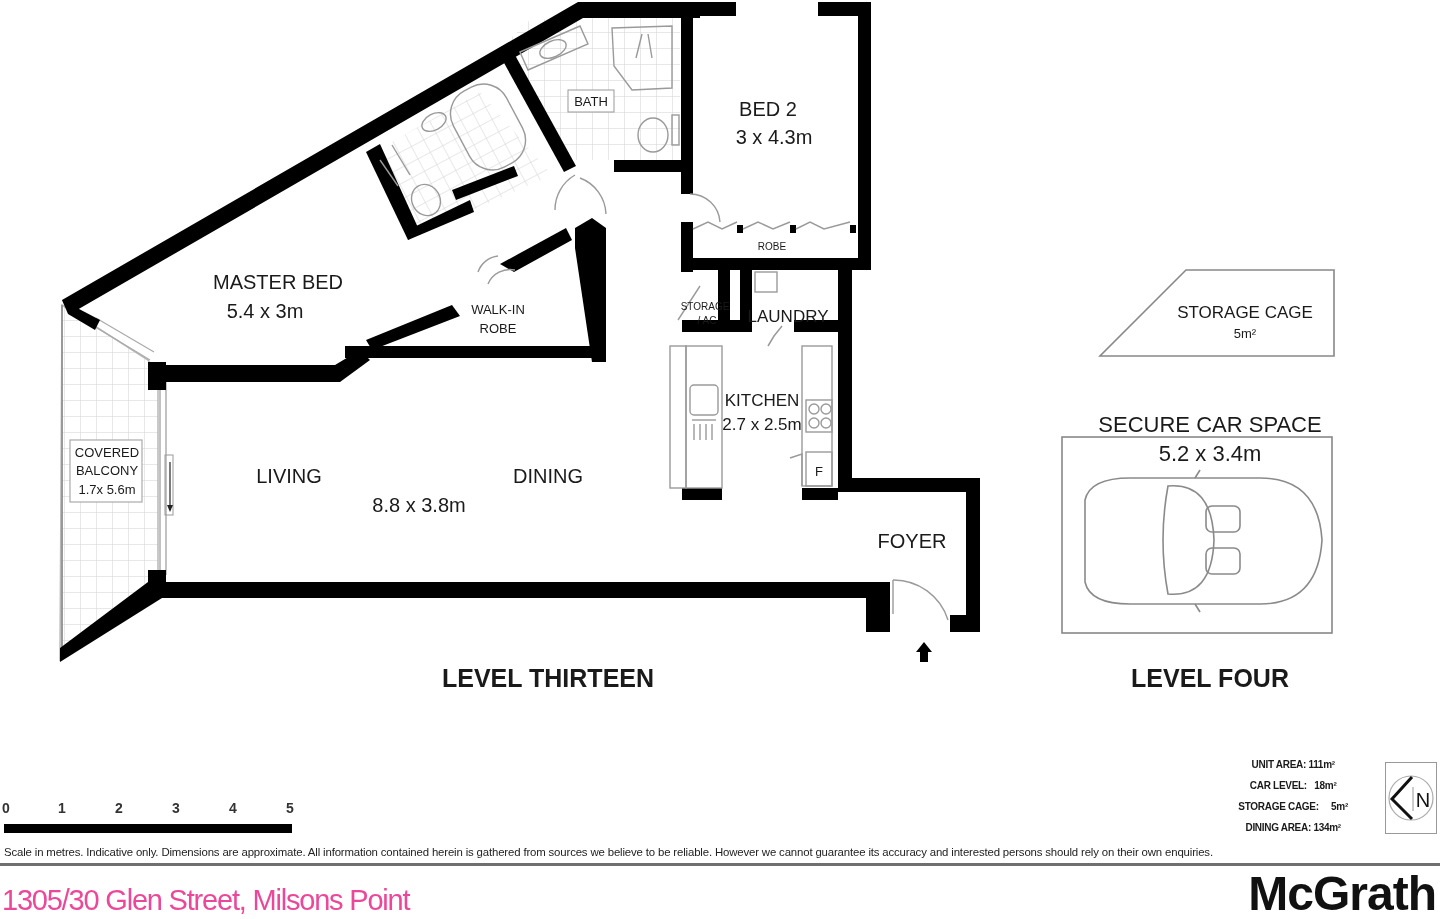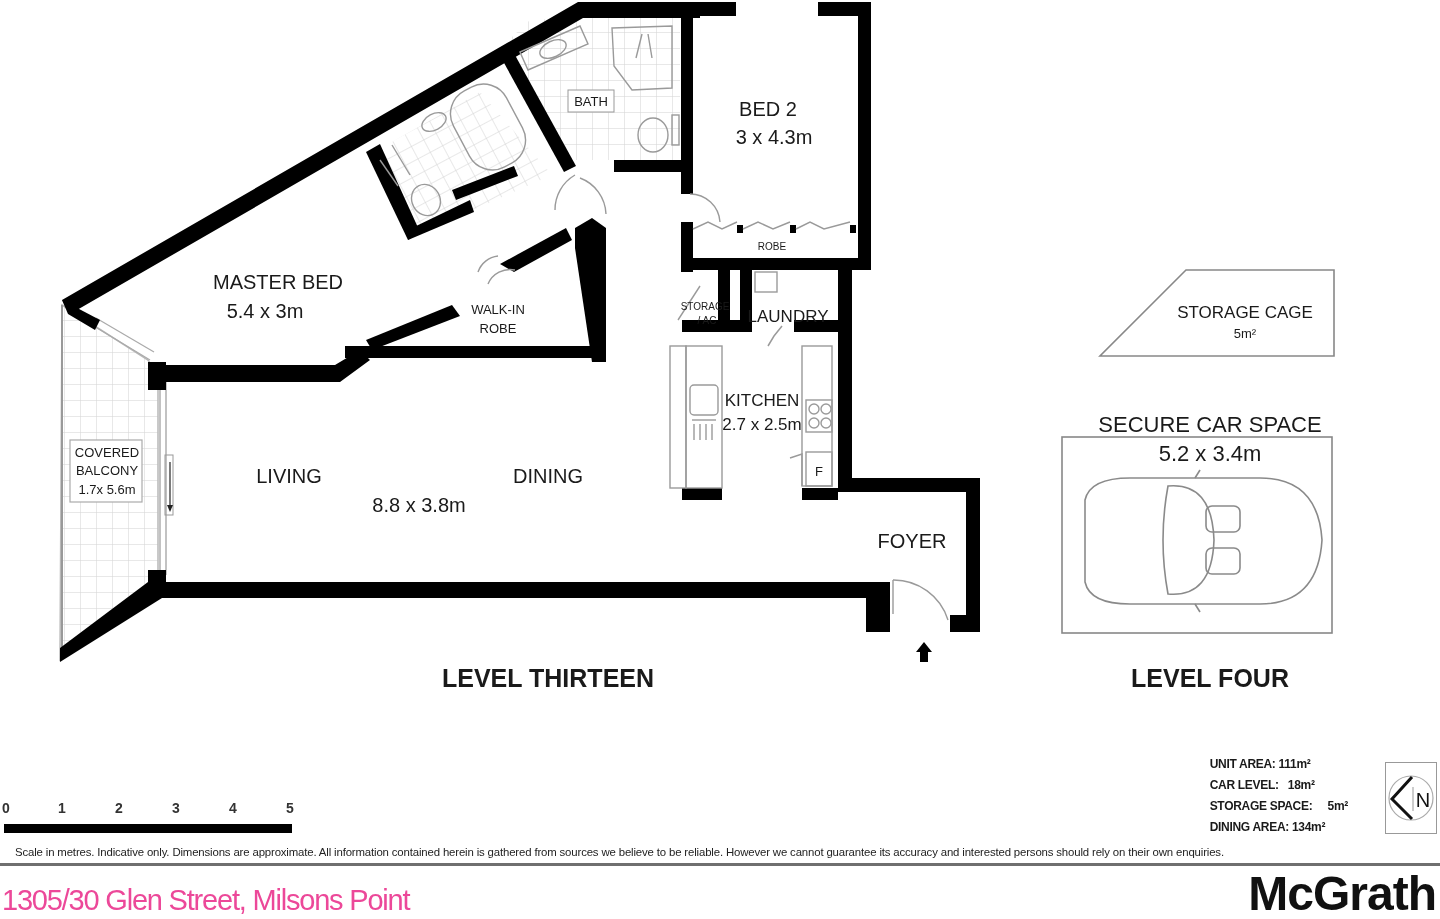--- a/index.html
+++ b/index.html
@@ -8,23 +8,23 @@
   .lbl { font-family: "Liberation Sans", sans-serif; fill: #1a1a1a; text-anchor: middle; }
   .lbl-big { font-size: 20px; }
   .lbl-med { font-size: 17px; }
   .lbl-sm { font-size: 13px; }
   .lbl-xs { font-size: 10px; }
   .lbl-level { font-size: 25px; font-weight: bold; }
   .wall { fill: #000; stroke: none; }
   .fixture { stroke: #9a9a9a; fill: none; stroke-width: 1.4; }
   .tile { stroke: #d2d2d2; stroke-width: 1; fill: none; }
   .thin { stroke: #8a8a8a; fill: none; stroke-width: 1.6; }
-  .area-text { position: absolute; font-size: 12px; text-align: left; right: 92px; line-height: 21px; font-weight: bold; letter-spacing: -0.3px; }
+  .area-text { position: absolute; font-size: 10px; text-align: center; right: 92px; line-height: 21px; font-weight: bold; letter-spacing: -0.3px; }
   .area-row { display: block; white-space: nowrap; }
-  .disclaimer { position: absolute; left: 4px; top: 846px; font-size: 11.4px; white-space: nowrap; letter-spacing: -0.15px; color: #222; margin-left: 11px; }
+  .disclaimer { position: absolute; left: 4px; top: 846px; font-size: 11.4px; white-space: nowrap; letter-spacing: -0.15px; color: #222; }
   .rule { position: absolute; left: 0; top: 863px; width: 1440px; height: 3px; background: #6f6f6f; }
   .address { position: absolute; left: 2px; top: 884px; font-size: 29px; letter-spacing: -1.2px; color: #ec4899; white-space: nowrap; }
   .brand { position: absolute; right: 4px; top: 866px; font-size: 48px; font-weight: bold; letter-spacing: -1px; color: #111; white-space: nowrap; }
   .scale-lbls span { position: absolute; top: 800px; font-size: 14px; font-weight: bold; color: #333; transform: translateX(-50%); }
   .scale-bar { position: absolute; left: 4px; top: 824px; width: 288px; height: 9px; background: #000; }
   .compass { position: absolute; left: 1385px; top: 762px; width: 50px; height: 70px; border: 1px solid #999; }
 </style>
 </head>
 <body>
 
@@ -221,21 +221,21 @@
   <text class="lbl" style="font-size:22px" x="1210" y="432">SECURE CAR SPACE</text>
   <text class="lbl" style="font-size:22px" x="1210" y="461">5.2 x 3.4m</text>
 
   <text class="lbl lbl-level" x="548" y="687">LEVEL THIRTEEN</text>
   <text class="lbl lbl-level" x="1210" y="687">LEVEL FOUR</text>
 </svg>
 
 <div class="area-text" style="top:754px;">
   <span class="area-row"><span>UNIT AREA:</span> <span>111m²</span></span>
   <span class="area-row"><span>CAR LEVEL:</span>&nbsp;&nbsp; <span>18m²</span></span>
-  <span class="area-row"><span>STORAGE SPACE:</span>&nbsp;&nbsp;&nbsp;&nbsp; <span>5m²</span></span>
+  <span class="area-row"><span>STORAGE CAGE:</span>&nbsp;&nbsp;&nbsp;&nbsp; <span>5m²</span></span>
   <span class="area-row"><span>DINING AREA:</span> <span>134m²</span></span>
 </div>
 
 <div class="compass">
   <svg width="50" height="70" viewBox="0 0 50 70">
     <circle cx="25" cy="35" r="22" fill="none" stroke="#aaa" stroke-width="1.2"></circle>
     <polyline points="26,14 6,36 26,56" fill="none" stroke="#111" stroke-width="3"></polyline>
     <line x1="27" y1="24" x2="27" y2="48" stroke="#999" stroke-width="1"></line>
     <text x="37" y="44" font-size="20" text-anchor="middle" fill="#111" font-family="Liberation Sans, sans-serif">N</text>
   </svg>

